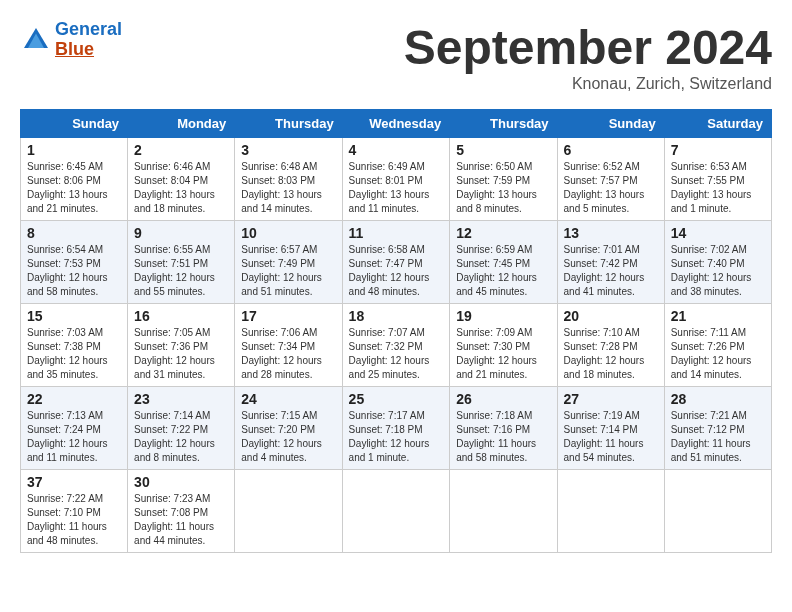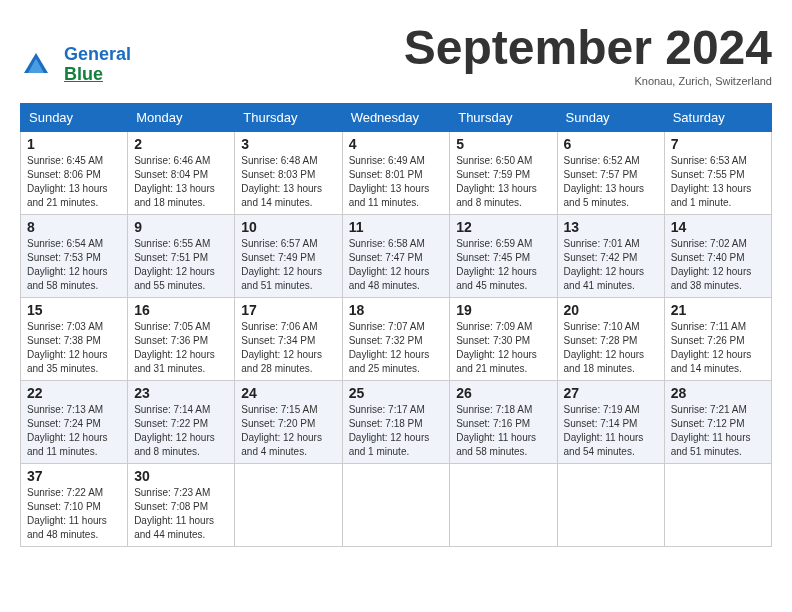--- a/index.html
+++ b/index.html
@@ -12,22 +12,21 @@
     }
     .header {
       display: flex;
       justify-content: space-between;
       align-items: flex-start;
       margin-bottom: 16px;
     }
     .logo {
       display: flex;
       align-items: center;
-      gap: 12px;
-      margin-top: 25px;
+      gap: 3px;
     }
     .logo-text {
       font-size: 18px;
       font-weight: bold;
       color: #333;
       line-height: 1.1;
     }
     .logo-text span {
       color: #1a6dc0;
     }
@@ -37,35 +36,35 @@
     }
     .title-block {
       text-align: right;
     }
     .month-title {
       font-size: 48px;
       font-weight: bold;
       color: #333;
     }
     .location {
-      font-size: 11px;
+      font-size: 16px;
       color: #555;
     }
     table {
       width: 100%;
       border-collapse: collapse;
       font-size: 11px;
     }
     thead tr th {
       background-color: #1a6dc0;
       color: #fff;
       font-size: 13px;
-      font-weight: normal;
+      font-weight: bold;
       padding: 6px 8px;
-      text-align: left;
+      text-align: right;
       border: 1px solid #1a6dc0;
     }
     tbody tr td {
       border: 1px solid #ccc;
       vertical-align: top;
       padding: 4px 6px;
       width: 108px;
       min-height: 80px;
     }
     tbody tr:nth-child(even) td {
@@ -94,21 +93,21 @@
 <body>
 
 <div class="header">
   <div class="logo">
     <svg class="logo-icon" viewBox="0 0 40 40">
       <polygon points="20,5 35,30 5,30" fill="#1a6dc0"></polygon>
       <polygon points="20,12 30,30 10,30" fill="#4a9de0"></polygon>
     </svg>
     <div class="logo-text">
       <div><span>General</span></div>
-      <div><span style="color:#15803d;text-decoration:underline;">Blue</span></div>
+      <div><span style="color:#c2410c;text-decoration:underline;">Blue</span></div>
     </div>
   </div>
   <div class="title-block">
     <div class="month-title">September 2024</div>
     <div class="location">Knonau, Zurich, Switzerland</div>
   </div>
 </div>
 
 <table>
   <thead>

